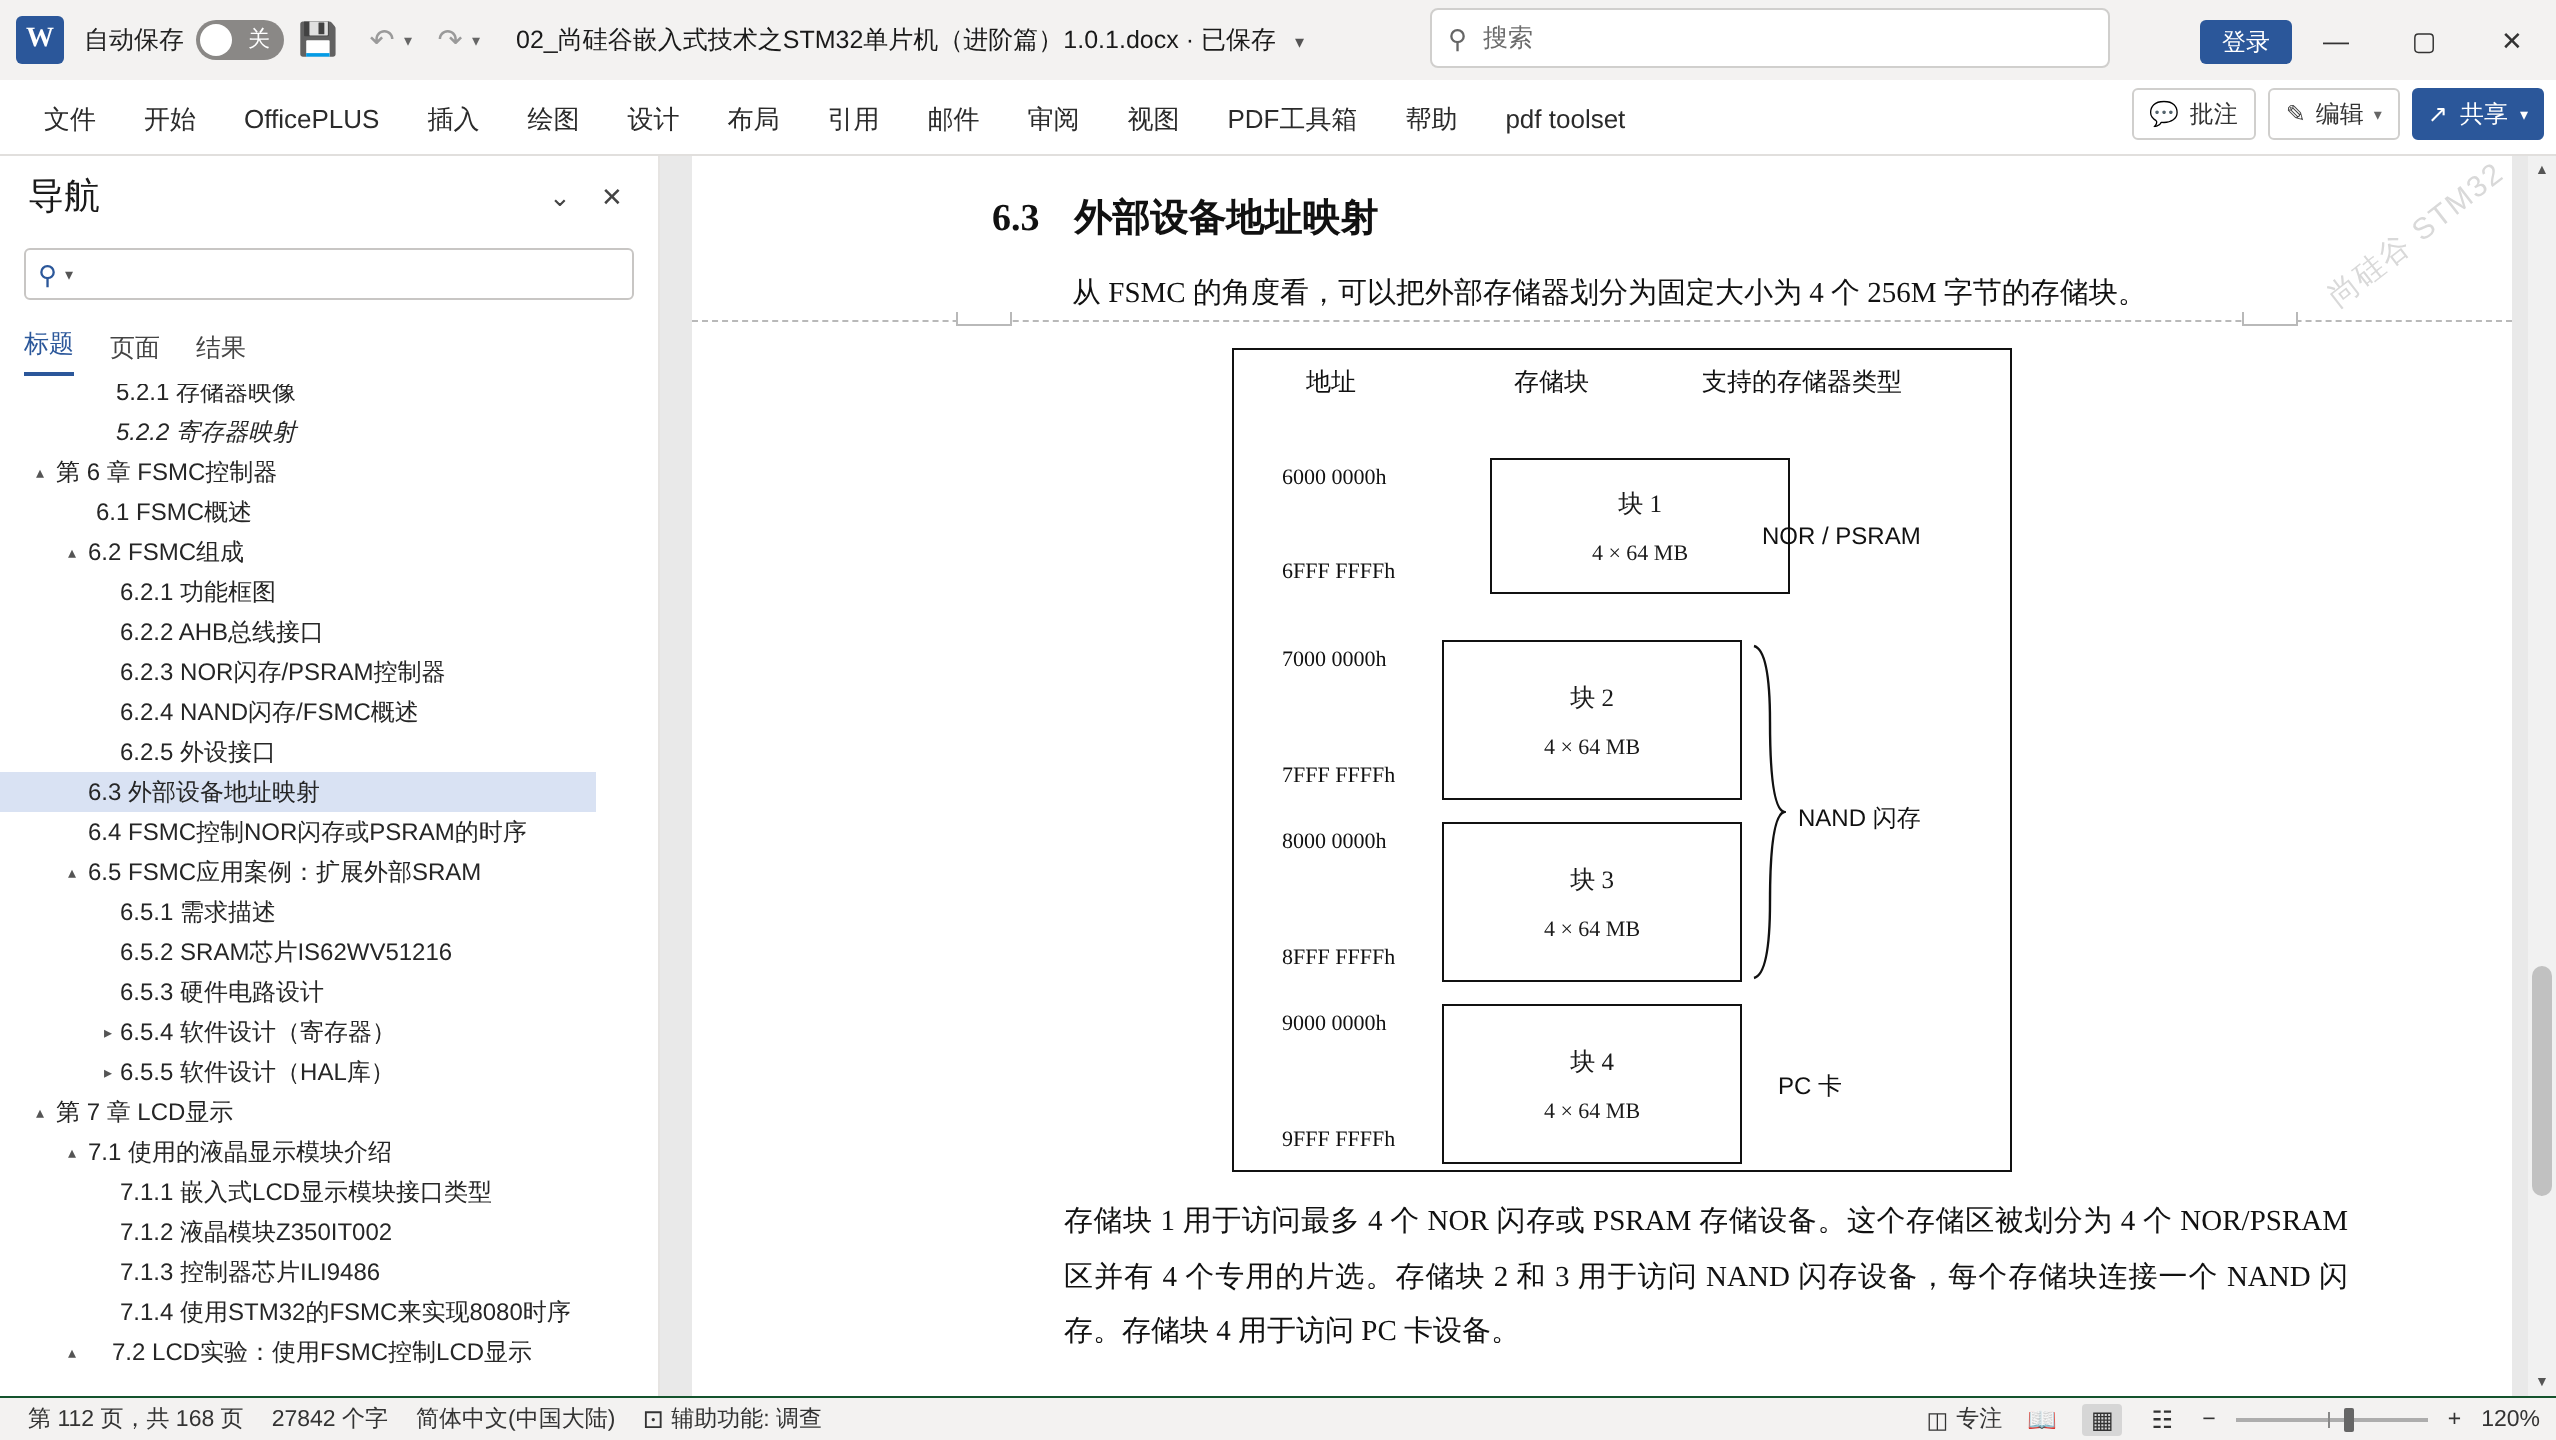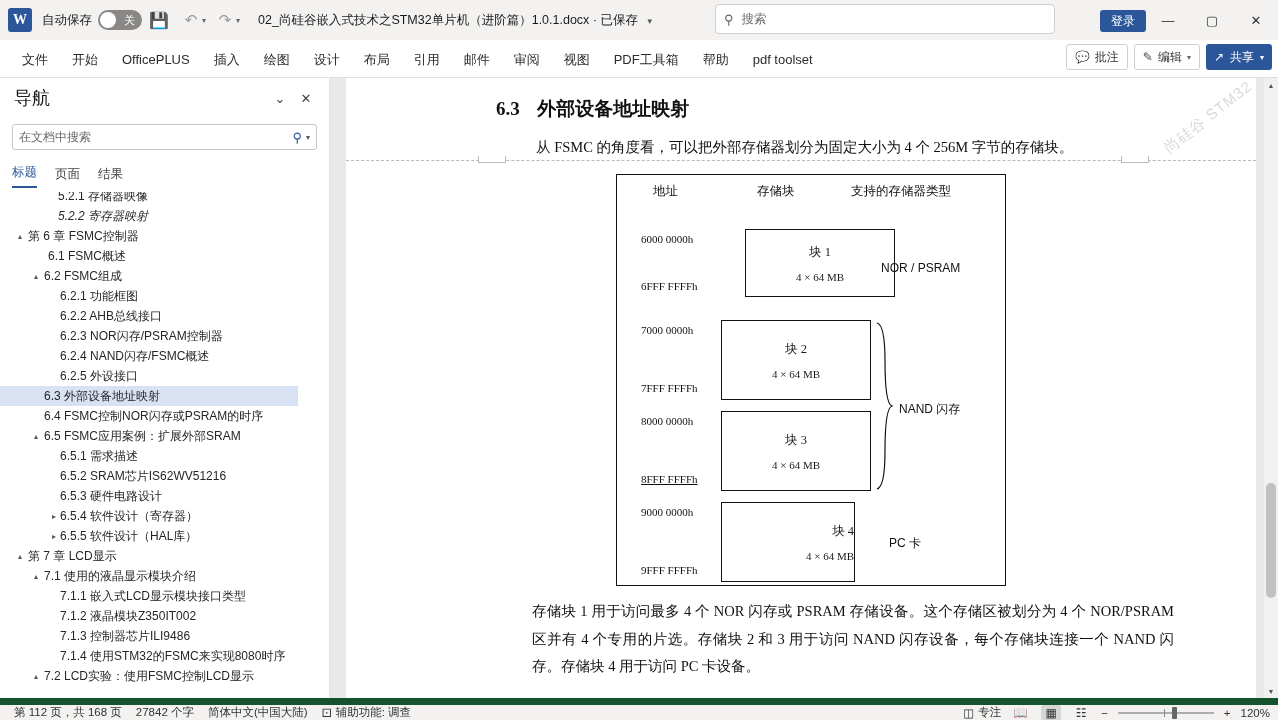--- a/index.html
+++ b/index.html
@@ -176,21 +176,21 @@
   .vscroll .up, .vscroll .down {
     position:absolute; left:0; width:14px; height:14px; display:flex; align-items:center;
     justify-content:center; font-size:7px; color:#555;
   }
   .vscroll .up { top:0; } .vscroll .down { bottom:0; }
   .vthumb { position:absolute; left:2px; top:405px; width:10px; height:115px; background:#c1c1c1; border-radius:5px; }
 
   
   .statusbar {
     position:absolute; bottom:0; left:0; width:1278px; height:22px;
-    background:#f3f2f1; border-top:7px solid #14532d; display:flex; align-items:center;
+    background:#f3f2f1; border-top:1px solid #14532d; display:flex; align-items:center;
     font-size:11.5px; color:#333;text-align:right;
   }
   .sb-item { margin-left:14px; white-space:nowrap; display:flex; align-items:center; gap:4px; }
   .sb-right { position:absolute; right:8px; display:flex; align-items:center; gap:10px; }
   .view-ic {
     width:20px; height:16px; display:flex; align-items:center; justify-content:center;
     font-size:12px; color:#333;
   }
   .view-ic.active { background:#d6d6d6; border-radius:2px; }
   .zoom-slider { position:relative; width:96px; height:14px; display:flex; align-items:center; }
@@ -268,21 +268,20 @@
     </div>
   </div>
 
   <div class="navpane">
     <div class="nav-header">
       <div class="nav-title">导航</div>
       <div class="nav-hicon">⌄</div>
       <div class="nav-hicon">✕</div>
     </div>
     <div class="nav-search">
-      <span class="ph">在文档中搜索</span>
       <span class="mag">⚲</span>
       <span class="caret">▾</span>
     </div>
     <div class="nav-tabs">
       <div class="nav-tab active">标题</div>
       <div class="nav-tab">页面</div>
       <div class="nav-tab">结果</div>
     </div>
 
     <div class="nav-list">
@@ -361,21 +360,21 @@
         <span class="txt" style="margin-left:60px;">7.1.2 液晶模块Z350IT002</span>
       </div>
       <div class="nav-item">
         <span class="txt" style="margin-left:60px;">7.1.3 控制器芯片ILI9486</span>
       </div>
       <div class="nav-item">
         <span class="txt" style="margin-left:60px;">7.1.4 使用STM32的FSMC来实现8080时序</span>
       </div>
       <div class="nav-item">
         <span class="tri" style="left:30px;">▴</span>
-        <span class="txt" style="margin-left:44px;">7.2 LCD实验：使用FSMC控制LCD显示</span>
+        <span class="txt" style="margin-left:56px;">7.2 LCD实验：使用FSMC控制LCD显示</span>
       </div>
     </div>
   </div>
 
   <div class="docarea">
     <div class="page">
 
       <div class="heading">
         <span>6.3</span>
         <span style="display:inline-block;width:8px;"></span>
@@ -402,34 +401,34 @@
         <div class="memtype" style="left:264px; top:86px;">NOR / PSRAM</div>
 
         <div class="addr" style="left:24px; top:149px;">7000 0000h</div>
         <div class="addr" style="left:24px; top:207px;">7FFF FFFFh</div>
         <div class="blk" style="left:104px; top:145px; width:150px; height:80px;">
           <span class="b1">块 2</span>
           <span class="b2">4 × 64 MB</span>
         </div>
 
         <div class="addr" style="left:24px; top:240px;">8000 0000h</div>
-        <div class="addr" style="left:24px; top:298px;text-decoration:underline;">8FFF FFFFh</div>
+        <div class="addr" style="left:24px; top:298px;">8FFF FFFFh</div>
         <div class="blk" style="left:104px; top:236px; width:150px; height:80px;">
           <span class="b1">块 3</span>
           <span class="b2">4 × 64 MB</span>
         </div>
 
         <svg style="position:absolute;left:258px;top:146px;width:18px;height:170px;">
           <path d="M2 2 Q10 4 10 40 Q10 83 17 85 Q10 87 10 130 Q10 166 2 168" fill="none" stroke="#111" stroke-width="1.2"></path>
         </svg>
         <div class="memtype" style="left:282px; top:226px;">NAND 闪存</div>
 
         <div class="addr" style="left:24px; top:331px;">9000 0000h</div>
         <div class="addr" style="left:24px; top:389px;">9FFF FFFFh</div>
-        <div class="blk" style="left:104px; top:327px; width:134px; height:80px;align-items:flex-end;">
+        <div class="blk" style="left:104px; top:327px; width:150px; height:80px;">
           <span class="b1">块 4</span>
           <span class="b2">4 × 64 MB</span>
         </div>
         <div class="memtype" style="left:272px; top:360px;">PC 卡</div>
       </div>
 
       <div class="para" style="position:absolute; top:520px; left:0; margin:0 82px 0 186px;">存储块 1 用于访问最多 4 个 NOR 闪存或 PSRAM 存储设备。这个存储区被划分为 4 个 NOR/PSRAM 区并有 4 个专用的片选。存储块 2 和 3 用于访问 NAND 闪存设备，每个存储块连接一个 NAND 闪存。存储块 4 用于访问 PC 卡设备。</div>
 
       <div class="watermark">尚硅谷 STM32</div>
     </div>

